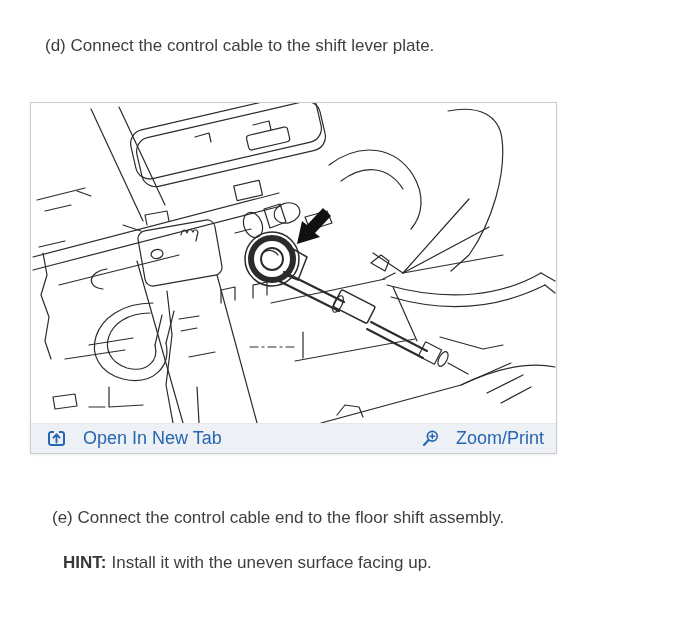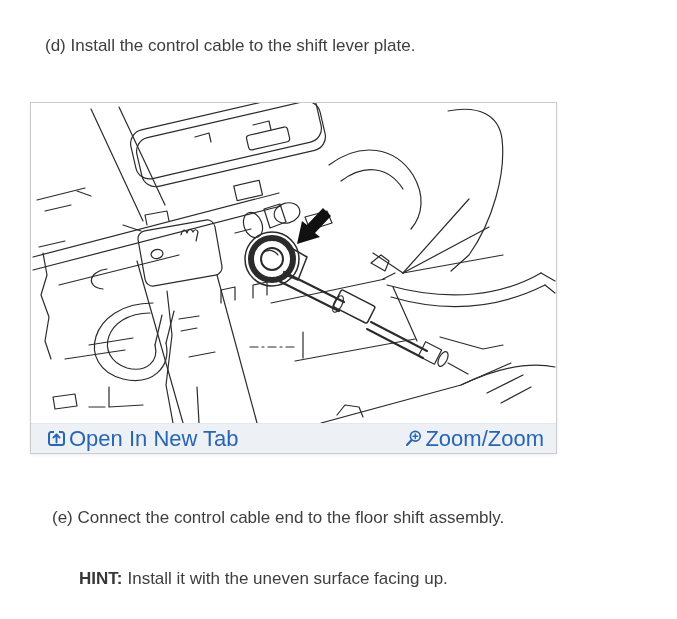--- a/index.html
+++ b/index.html
@@ -7,46 +7,46 @@
     --toolbar-bg:#edf0f5; --frame-border:#cccccc; --drawing-stroke:#2b2b2b;
   }
   html,body{margin:0;padding:0}
   body{
     width:677px;height:619px;background:var(--page-bg);
     font-family:"Liberation Sans",sans-serif;position:relative;overflow:hidden;
   }
   .step{position:absolute;margin:0;font-size:17px;color:var(--text);white-space:nowrap}
   .pos-step-d{left:45px;top:36px}
   .pos-step-e{left:52px;top:508px}
-  .hint{position:absolute;left:63px;top:553px;margin:16px;font-size:17px;color:var(--text);white-space:nowrap}
+  .hint{position:absolute;left:63px;top:553px;margin:0;font-size:17px;color:var(--text);white-space:nowrap}
   .hint-label{font-weight:bold;color:#373737}
   .hint-body{margin-left:5px}
 
   .figure-frame{
     position:absolute;left:30px;top:102px;width:527px;height:352px;margin:0;
     border:1px solid var(--frame-border);background:#fff;box-sizing:border-box;
     box-shadow:0 1px 3px rgba(0,0,0,.08);
   }
   .drawing{width:525px;height:320px;overflow:hidden;background:#fff}
   .drawing svg{display:block}
   .figure-toolbar{
     height:30px;background:var(--toolbar-bg);border-top:1px solid #e3e7ee;
     display:flex;justify-content:space-between;align-items:center;
     padding:0 12px 0 16px;box-sizing:border-box;
   }
-  .tb-link{display:flex;align-items:center;gap:3px;color:var(--link);
-    text-decoration:none;font-size:22px;white-space:nowrap;cursor:pointer}
+  .tb-link{display:flex;align-items:center;gap:17px;color:var(--link);
+    text-decoration:none;font-size:18px;white-space:nowrap;cursor:pointer}
   .tb-link svg{flex:0 0 auto}
   .sketch{stroke:var(--drawing-stroke);fill:none;stroke-width:1.2;
     stroke-linecap:round;stroke-linejoin:round}
 </style>
 </head>
 <body>
 
-<p class="step pos-step-d">(d) Install the control cable to the shift lever plate.</p>
+<p class="step pos-step-d">(d) Connect the control cable to the shift lever plate.</p>
 
 <figure class="figure-frame">
   <div class="drawing">
     <svg width="525" height="320" viewBox="0 0 525 320">
       <g class="sketch">
 
         <path d="M60,6 L112,118"></path>
           <path d="M88,4 L134,102"></path>
         <path d="M6,97 L54,85"></path>
           <path d="M14,108 L40,102"></path>
@@ -151,20 +151,20 @@
         <path d="M9.5,12.5 V4.8 M6.4,7.6 L9.5,4.3 L12.6,7.6" fill="none" stroke="var(--link)" stroke-width="1.9" stroke-linecap="round" stroke-linejoin="round"></path>
       </svg>
       <span>Open In New Tab</span>
     </a>
     <a href="#" class="tb-link">
       <svg width="18" height="18" viewBox="0 0 18 18">
         <circle cx="11.3" cy="6.3" r="4.9" fill="none" stroke="var(--link)" stroke-width="1.7"></circle>
         <path d="M11.3,4.1 V8.5 M9.1,6.3 H13.5" stroke="var(--link)" stroke-width="1.5" stroke-linecap="round"></path>
         <path d="M7.6,10 L3,15" stroke="var(--link)" stroke-width="2.1" stroke-linecap="round"></path>
       </svg>
-      <span>Zoom/Zoom</span>
+      <span>Zoom/Print</span>
     </a>
   </div>
 </figure>
 
 <p class="step pos-step-e">(e) Connect the control cable end to the floor shift assembly.</p>
 
 <p class="hint"><b class="hint-label">HINT:</b><span class="hint-body">Install it with the uneven surface facing up.</span></p>
 
 </body></html>

